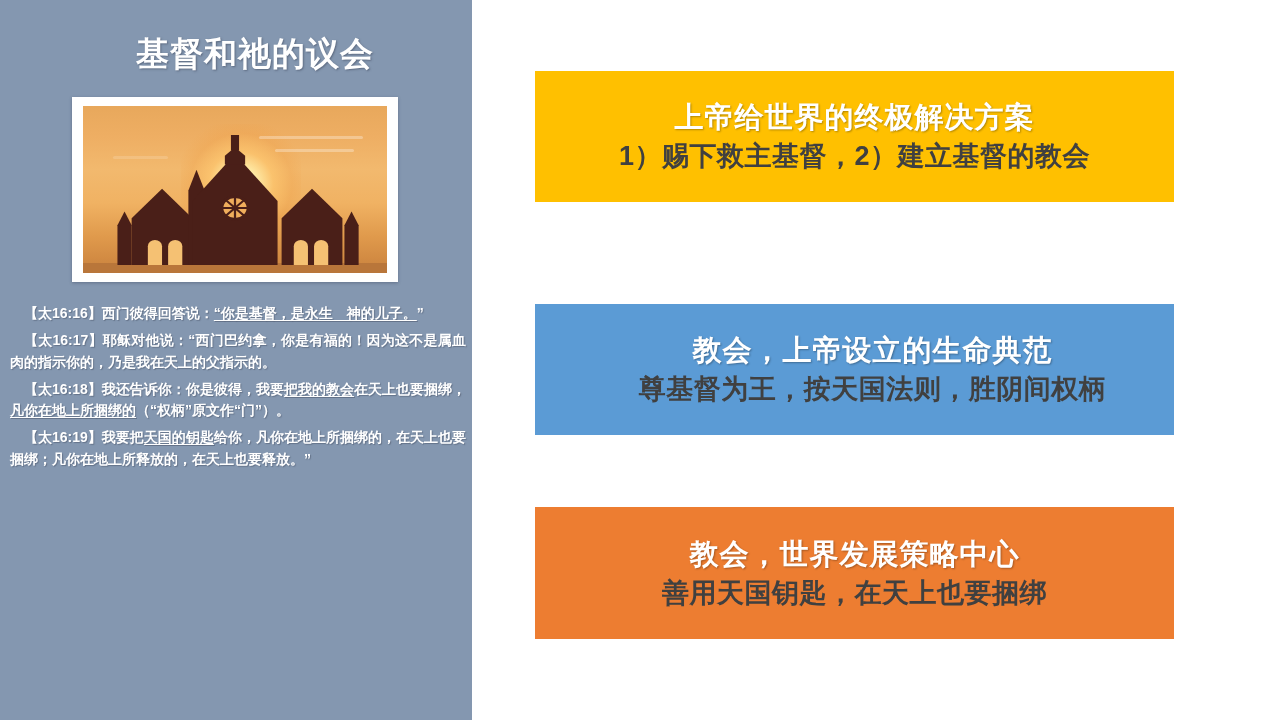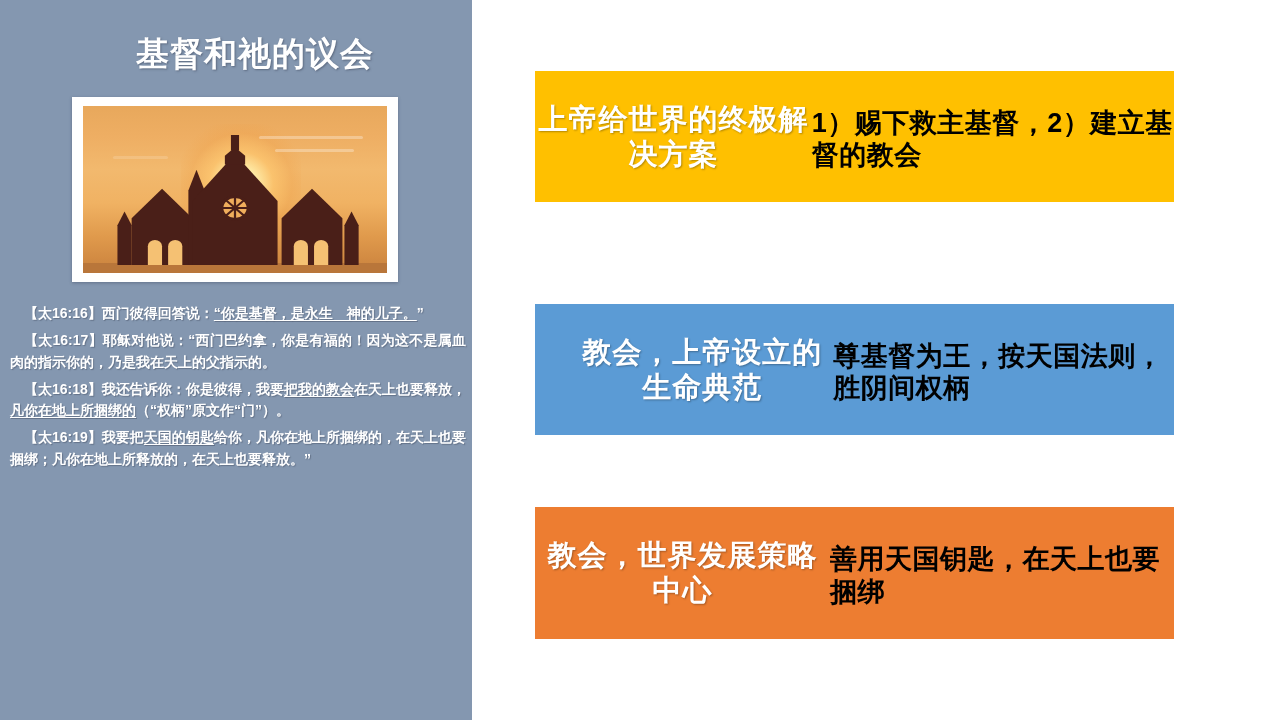--- a/index.html
+++ b/index.html
@@ -130,40 +130,40 @@
   }
   .verse:last-child { margin-bottom: 0; }
   .u { text-decoration: underline; text-underline-offset: 2px; }
 
   
   .callout {
     position: absolute;
     left: 535px;
     width: 639px;
     display: flex;
-    flex-direction: row;
+    flex-direction: column;
     align-items: center;
     justify-content: center;
     box-sizing: border-box;
   }
   #callout-1 { top: 71px;  height: 131px; background: #ffc000; }
   #callout-2 { top: 304px; height: 131px; background: #5b9bd5; padding-left: 36px; }
   #callout-3 { top: 507px; height: 132px; background: #ed7d31; }
 
   .callout-heading {
     color: #ffffff;
     font-size: 29px;
     font-weight: bold;
     letter-spacing: 1px;
     line-height: 1.2;
     text-align: center;
     text-shadow: 1px 1px 2px rgba(0,0,0,0.30);
   }
   .callout-sub {
-    color: #000000;
+    color: #404040;
     font-size: 27px;
     font-weight: bold;
     letter-spacing: 0.5px;
     line-height: 1.2;
     text-align: left;
     margin-top: 5px;
   }
 </style>
 </head>
 <body>
@@ -218,21 +218,21 @@
         </svg>
       </div>
     </div>
 
     <div id="verse-block">
 
       <p class="verse"><span>【太16:16】西门彼得回答说：</span><span class="u">“你是基督，是永生　神的儿子。</span><span>”</span></p>
 
       <p class="verse"><span>【太16:17】耶稣对他说：“西门巴约拿，你是有福的！因为这不是属血肉的指示你的，乃是我在天上的父指示的。</span></p>
 
-      <p class="verse"><span>【太16:18】我还告诉你：你是彼得，我要</span><span class="u">把我的教会</span><span>在天上也要释放，</span><span class="u">凡你在地上所捆绑的</span><span>（“权柄”原文作“门”）。</span></p>
+      <p class="verse"><span>【太16:18】我还告诉你：你是彼得，我要</span><span class="u">把我的教会</span><span>在天上也要捆绑，</span><span class="u">凡你在地上所捆绑的</span><span>（“权柄”原文作“门”）。</span></p>
 
       <p class="verse"><span>【太16:19】我要把</span><span class="u">天国的钥匙</span><span>给你，凡你在地上所捆绑的，在天上也要捆绑；凡你在地上所释放的，在天上也要释放。”</span></p>
 
     </div>
   </div>
 
   <div class="callout" id="callout-1">
     <div class="callout-heading">上帝给世界的终极解决方案</div>
     <div class="callout-sub">1）赐下救主基督，2）建立基督的教会</div>
   </div>

